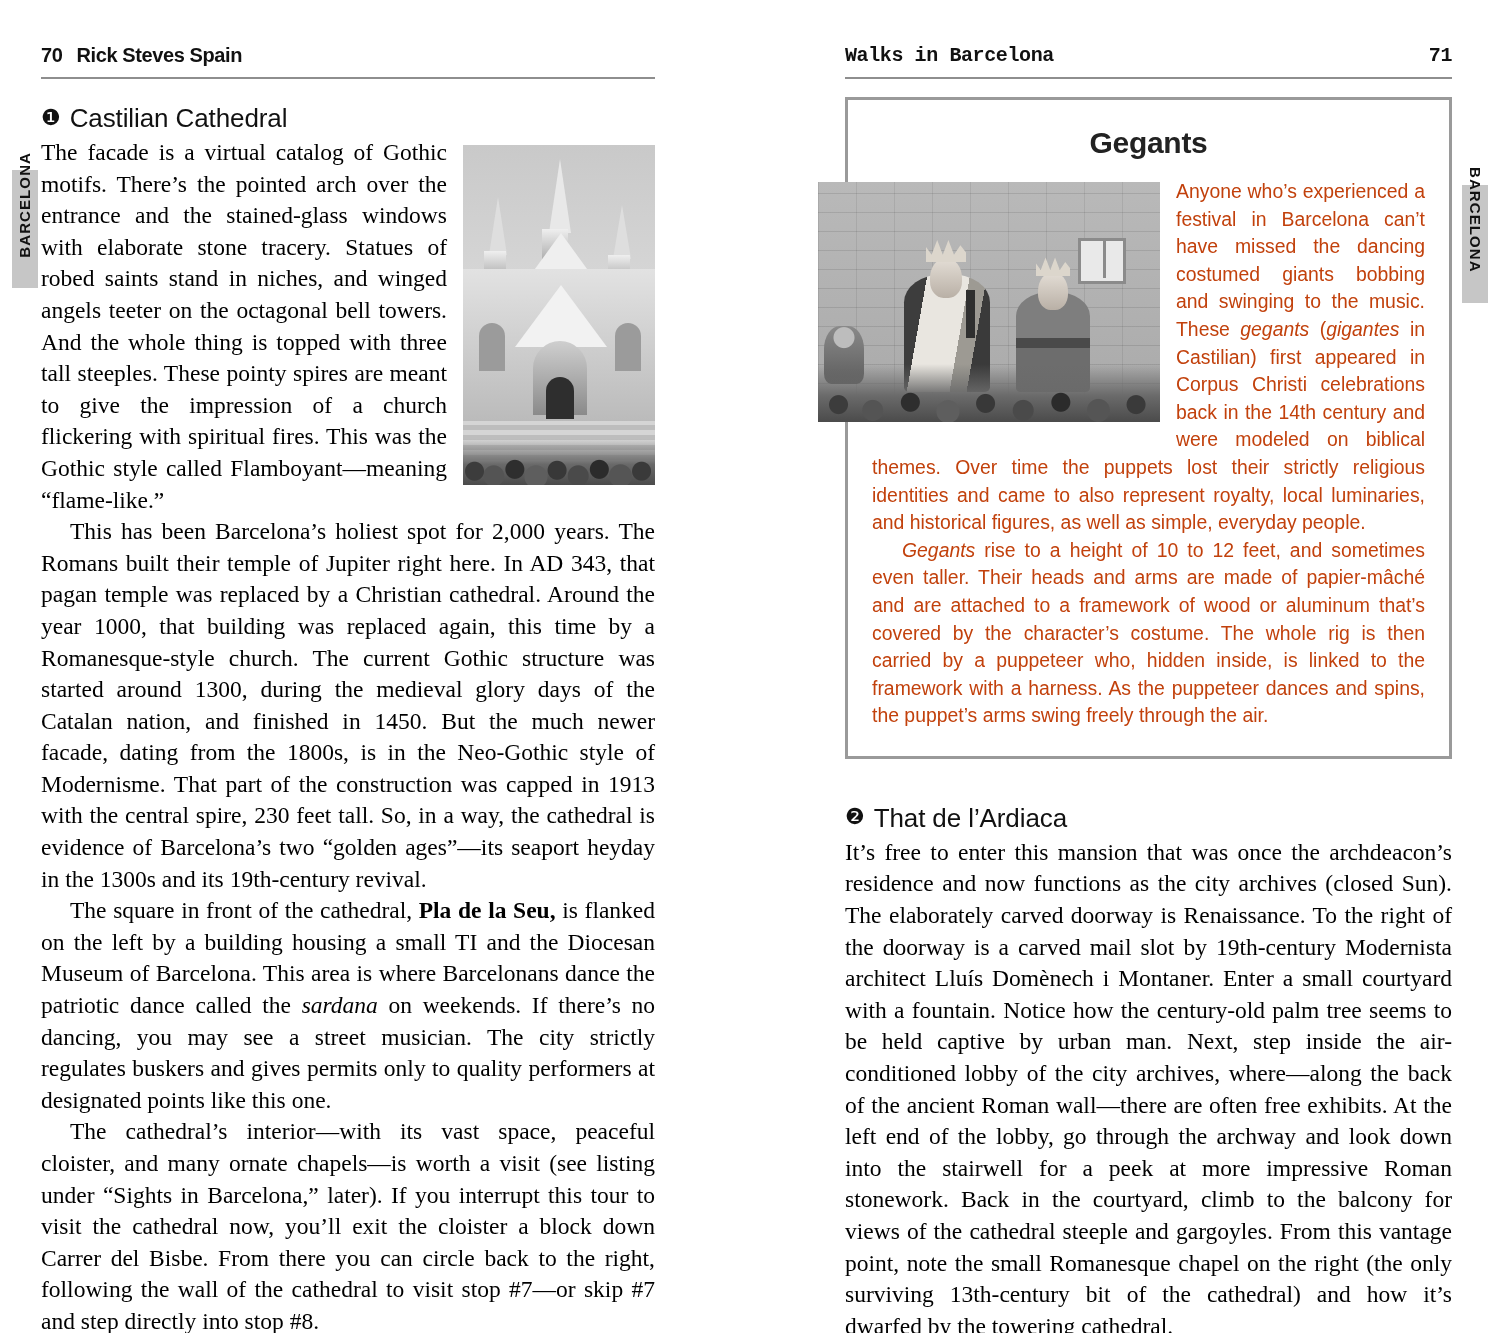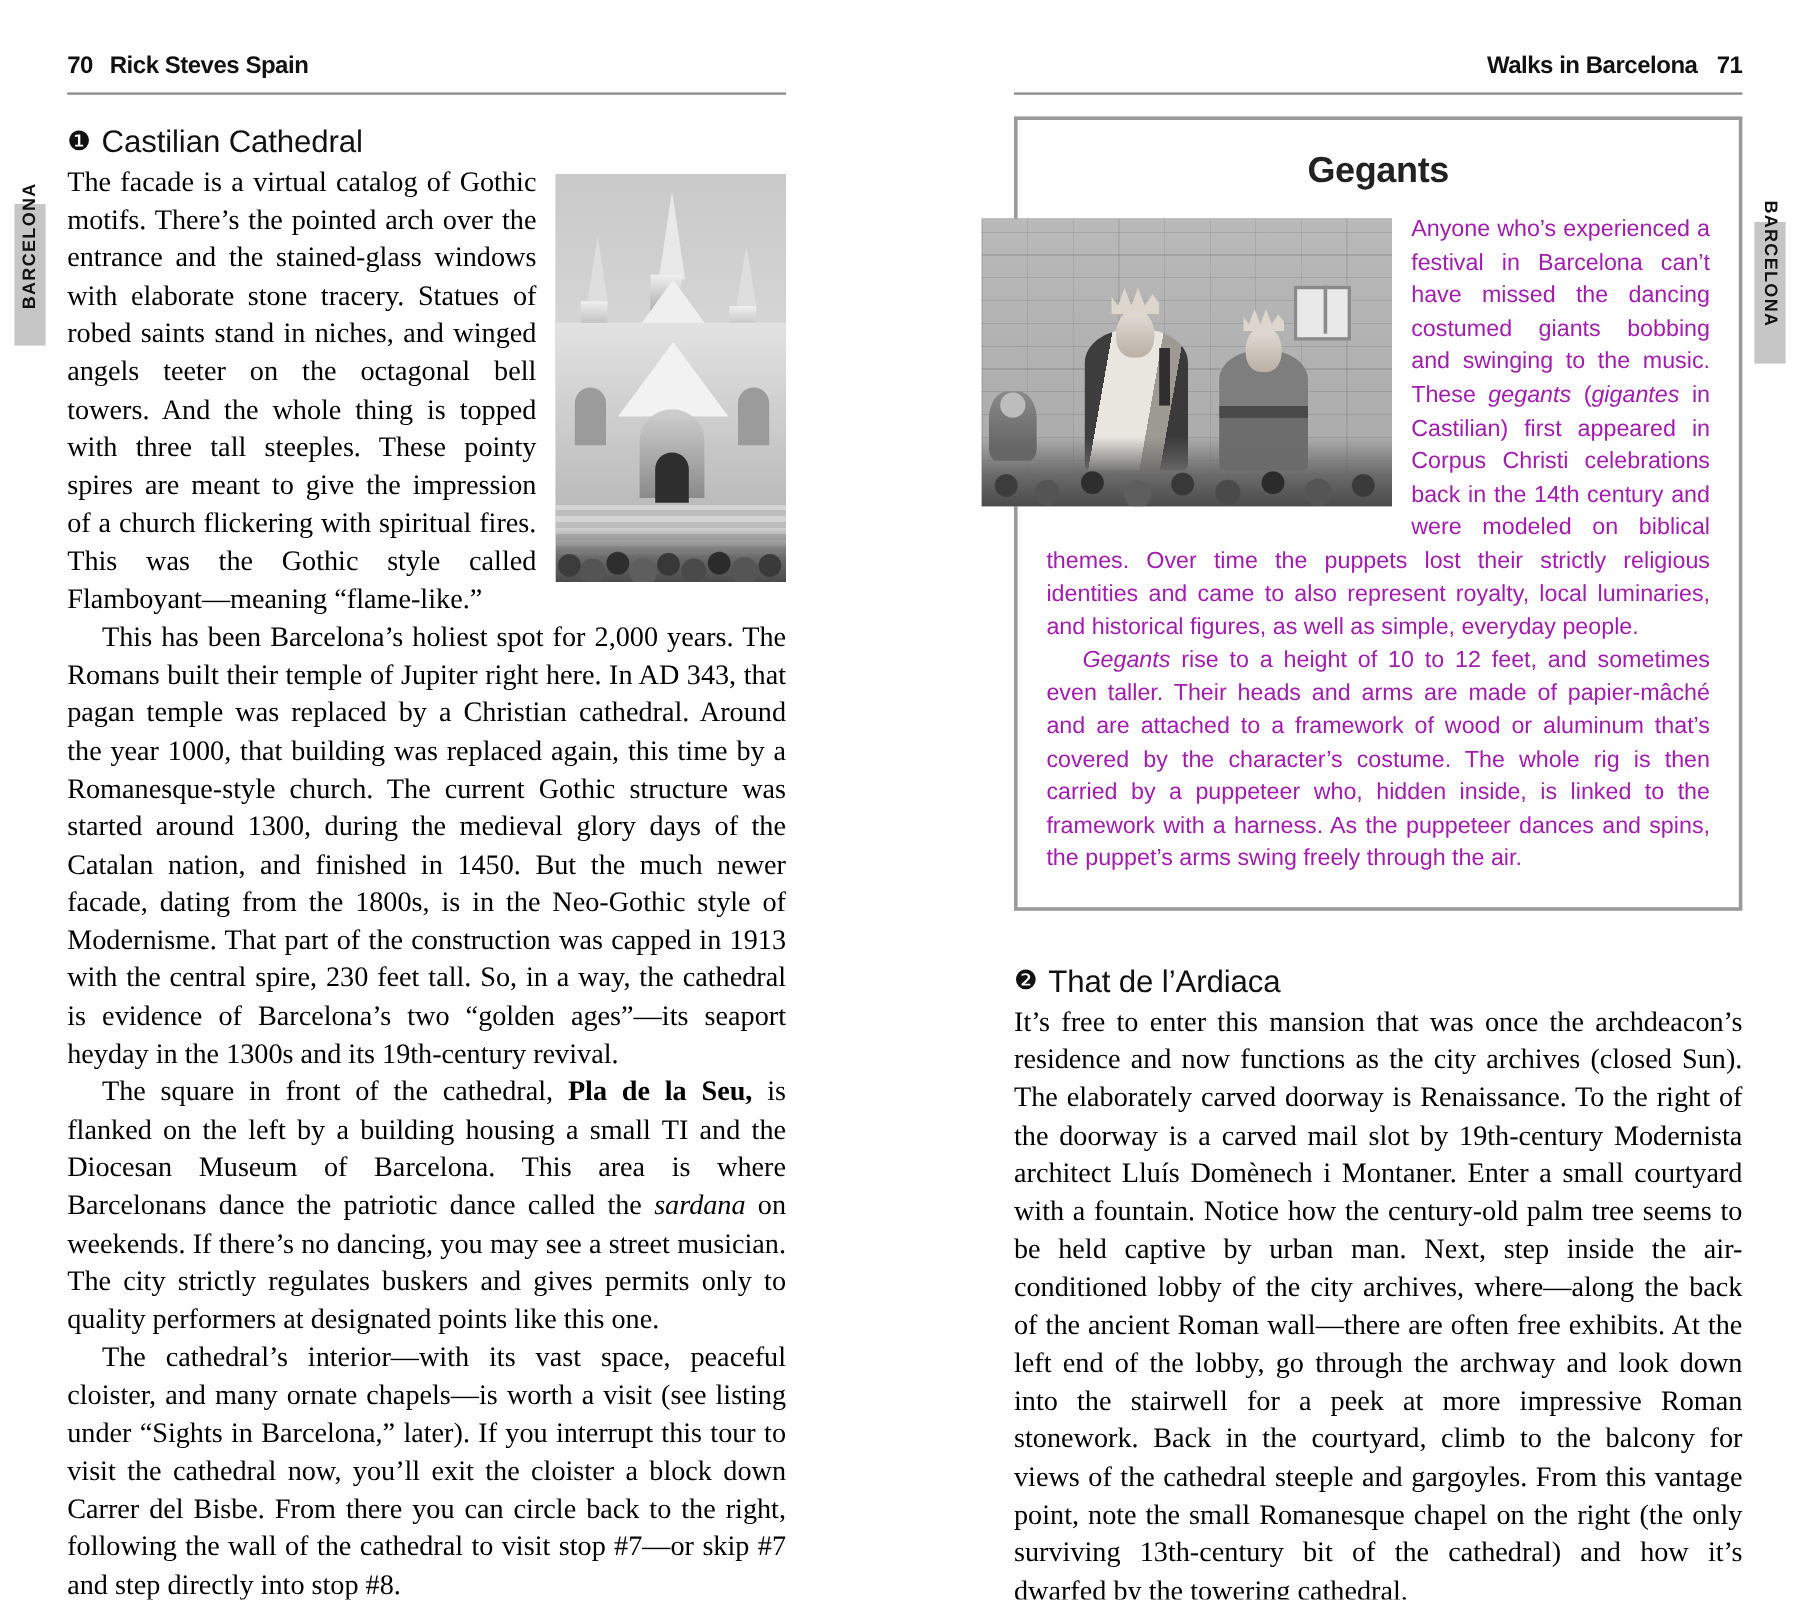--- a/index.html
+++ b/index.html
@@ -21,37 +21,37 @@
     position: absolute;
     inset: 0;
     display: flex;
   }
   .page {
     position: relative;
     width: 750px;
     height: 1333px;
     box-sizing: border-box;
   }
-  .page-left  { padding: 44px 95px 0 56px; }
+  .page-left  { padding: 44px 95px 0 41px; }
   .page-right { padding: 44px 48px 0 95px; }
 
   
   .runhead {
     font-family: "Liberation Sans", sans-serif;
     font-weight: bold;
     font-size: 20px;
     letter-spacing: -0.4px;
     color: #111;
     height: 26px;
     display: flex;
     align-items: baseline;
     white-space: nowrap;
   }
   .runhead.left  { justify-content: flex-start; }
-  .runhead.right { justify-content: flex-end; }
+  .runhead.right { justify-content: space-between; font-family: Liberation Mono, monospace; }
   .runhead .folio { font-weight: bold; }
   .runhead.left .title  { margin-left: 14px; }
   .runhead.right .folio { margin-left: 16px; }
   .rule {
     height: 2px;
     background: #8e8e8e;
     margin-top: 7px;
   }
 
   
@@ -142,21 +142,21 @@
     font-size: 30px;
     text-align: center;
     color: #222;
     margin: 6px 0 18px 0;
     letter-spacing: -0.3px;
   }
   .sidebar-body {
     font-family: "Liberation Sans", sans-serif;
     font-size: 19.4px;
     line-height: 27.6px;
-    color: #a21caf;
+    color: #c2410c;
     text-align: justify;
   }
   .sidebar-body p { margin: 0; }
   .sidebar-body p.indent { text-indent: 30px; }
 
   .photo-gegants {
     float: left;
     width: 342px;
     height: 240px;
     margin: 4px 16px 8px -54px;

